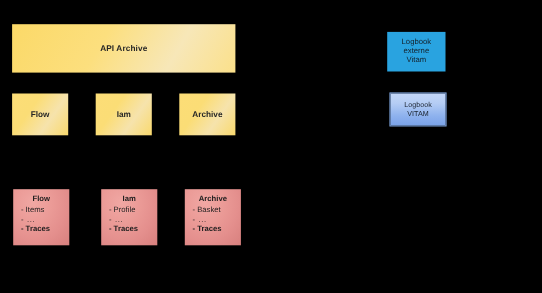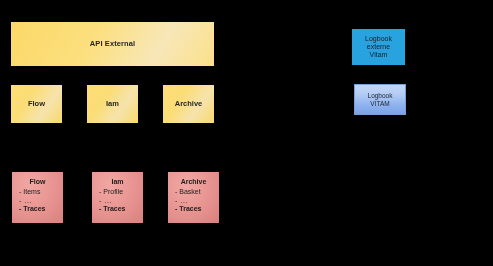--- a/index.html
+++ b/index.html
@@ -127,21 +127,21 @@
     display: block;
     white-space: nowrap;
   }
 </style>
 </head>
 <body>
 
 <div id="canvas">
 
   <div class="node banner">
-    <span>API External</span>
+    <span>API Archive</span>
   </div>
 
   <div class="node ybox b1">
     <span>Flow</span>
   </div>
 
   <div class="node ybox b2">
     <span>Iam</span>
   </div>
 

